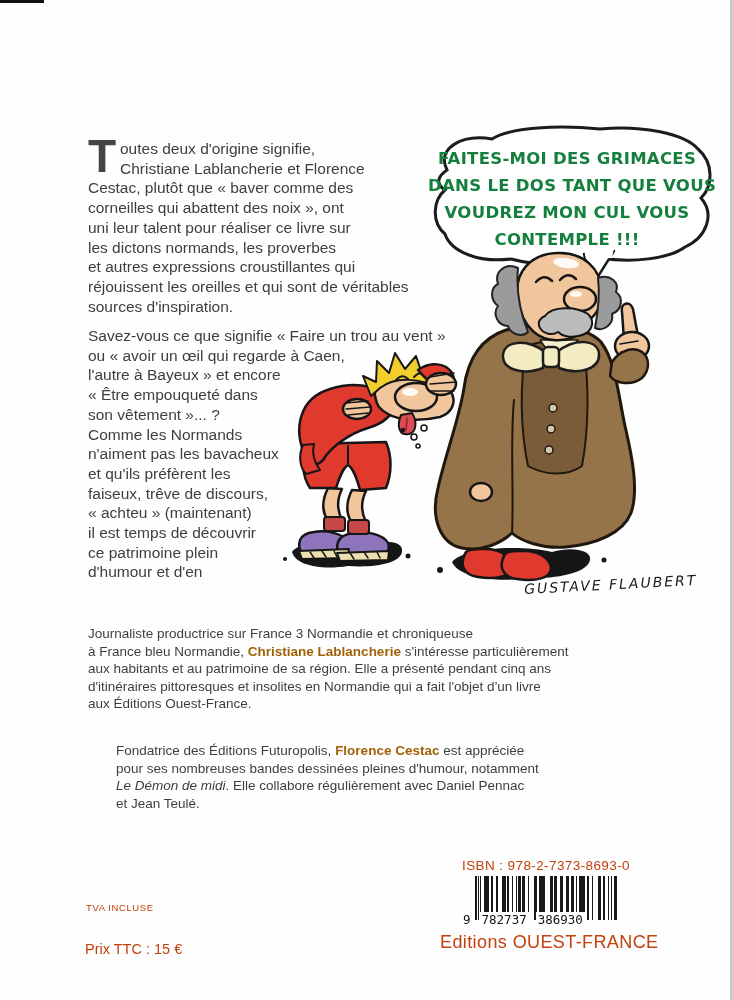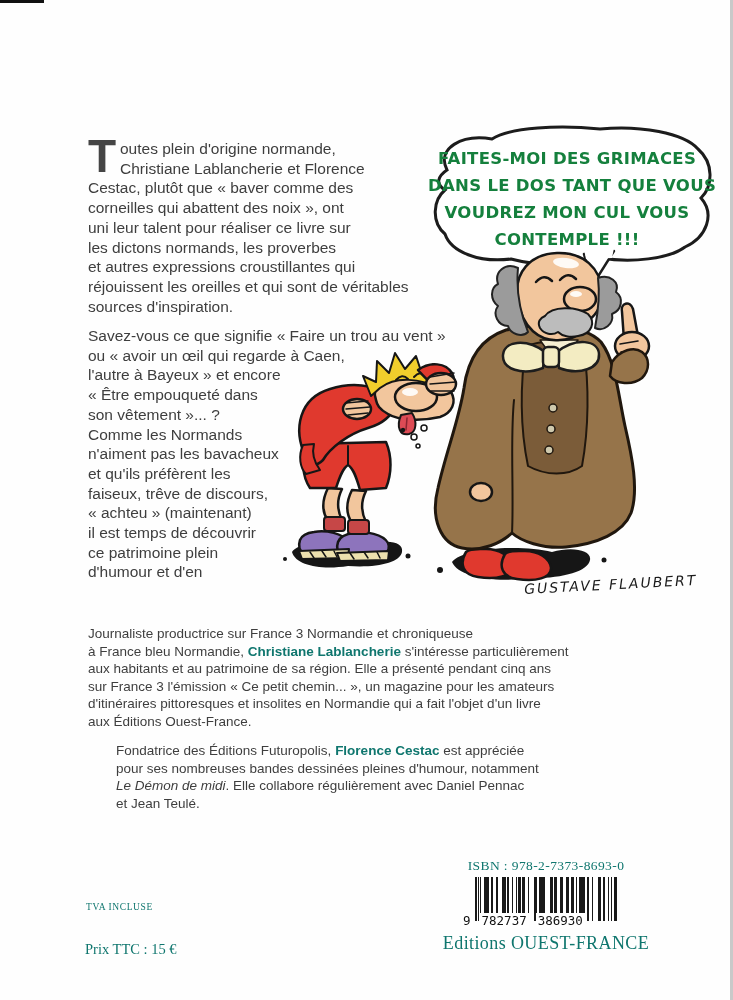--- a/index.html
+++ b/index.html
@@ -11,35 +11,35 @@
 
   
   .body-text{font-size:15.5px;line-height:19.7px;color:#3e3e3e;}
   .line{white-space:nowrap;}
   .indent{padding-left:32px;}
   .dropcap{left:88px;top:139px;font-size:46px;line-height:34px;font-weight:bold;color:#454545;
            font-family:"Liberation Sans",sans-serif;}
 
   
   .bio{font-size:13.5px;line-height:17.6px;color:#3e3e3e;}
-  .bio b{color:#0f766e;}
+  .bio b{color:#a16207;}
   .bio i{font-style:italic;}
 
   
   .bubble-text{left:428px;top:145px;width:278px;text-align:center;
                font-family:"DejaVu Sans",sans-serif;font-weight:bold;
                font-size:16.5px;line-height:27px;color:#15803d;letter-spacing:.3px;}
 
   
   .signature{left:524px;top:576px;width:190px;font-family:"DejaVu Sans",sans-serif;
              font-style:italic;font-size:14px;letter-spacing:2px;color:#1b1b1b;
              text-transform:uppercase;transform:rotate(-3deg);}
 
   
-  .serif{font-family:Liberation Serif, serif;color:#0f766e;}
+  .serif{font-family:Liberation Sans, sans-serif;color:#c2410c;}
   .price{left:85px;top:941px;font-size:14.5px;}
   .tax{left:86px;top:902px;font-size:9.5px;letter-spacing:.6px;}
   .isbn-block{left:440px;top:858px;width:212px;text-align:center;}
   .isbn-label{font-size:13.5px;letter-spacing:.4px;margin-bottom:3px;}
   .barcode-wrap{position:relative;width:142px;height:44px;margin:0 auto;}
   .barcode{position:absolute;left:0;top:0;width:142px;height:44px;background-color:#fff;
     background-image:
       repeating-linear-gradient(90deg,#191919 0 2px,transparent 2px 5px,#191919 5px 6px,transparent 6px 11px,#191919 11px 14px,transparent 14px 16px),
       repeating-linear-gradient(90deg,transparent 0 3px,#191919 3px 4px,transparent 4px 9px,#191919 9px 12px,transparent 12px 19px);}
   .barcode-digits{position:absolute;left:-14px;bottom:-7px;display:flex;gap:7px;
@@ -167,21 +167,21 @@
 
   <div class="abs bubble-text">
     <div class="line">FAITES-MOI DES GRIMACES</div>
     <div class="line">DANS LE DOS TANT QUE VOUS</div>
     <div class="line">VOUDREZ MON CUL VOUS</div>
     <div class="line">CONTEMPLE !!!</div>
   </div>
 
   <div class="abs dropcap">T</div>
   <div class="abs body-text" style="left:88px;top:139px;">
-    <div class="line indent">outes plein d'origine normande,</div>
+    <div class="line indent">outes deux d'origine signifie,</div>
     <div class="line indent">Christiane Lablancherie et Florence</div>
     <div class="line">Cestac, plutôt que « baver comme des</div>
     <div class="line">corneilles qui abattent des noix », ont</div>
     <div class="line">uni leur talent pour réaliser ce livre sur</div>
     <div class="line">les dictons normands, les proverbes</div>
     <div class="line">et autres expressions croustillantes qui</div>
     <div class="line">réjouissent les oreilles et qui sont de véritables</div>
     <div class="line">sources d'inspiration.</div>
   </div>
 
@@ -200,21 +200,20 @@
     <div class="line">ce patrimoine plein</div>
     <div class="line">d'humour et d'en</div>
   </div>
 
   <div class="abs signature">Gustave Flaubert</div>
 
   <div class="abs bio" style="left:88px;top:625px;">
     <div class="line">Journaliste productrice sur France 3 Normandie et chroniqueuse</div>
     <div class="line"><span>à France bleu Normandie, </span><b>Christiane Lablancherie</b><span> s'intéresse particulièrement</span></div>
     <div class="line">aux habitants et au patrimoine de sa région. Elle a présenté pendant cinq ans</div>
-    <div class="line">sur France 3 l'émission « Ce petit chemin... », un magazine pour les amateurs</div>
     <div class="line">d'itinéraires pittoresques et insolites en Normandie qui a fait l'objet d'un livre</div>
     <div class="line">aux Éditions Ouest-France.</div>
   </div>
 
   <div class="abs bio" style="left:88px;top:742px;margin-left:28px;">
     <div class="line"><span>Fondatrice des Éditions Futuropolis, </span><b>Florence Cestac</b><span> est appréciée</span></div>
     <div class="line">pour ses nombreuses bandes dessinées pleines d'humour, notamment</div>
     <div class="line"><i>Le Démon de midi</i><span>. Elle collabore régulièrement avec Daniel Pennac</span></div>
     <div class="line">et Jean Teulé.</div>
   </div>

